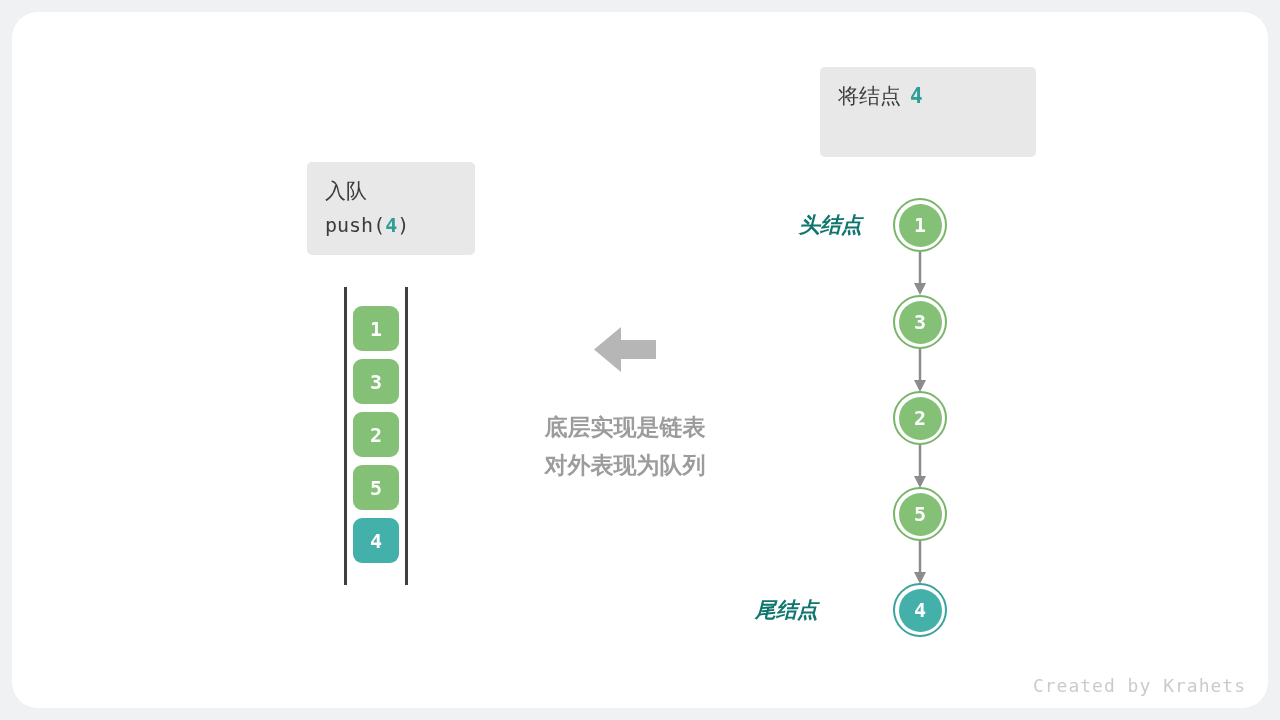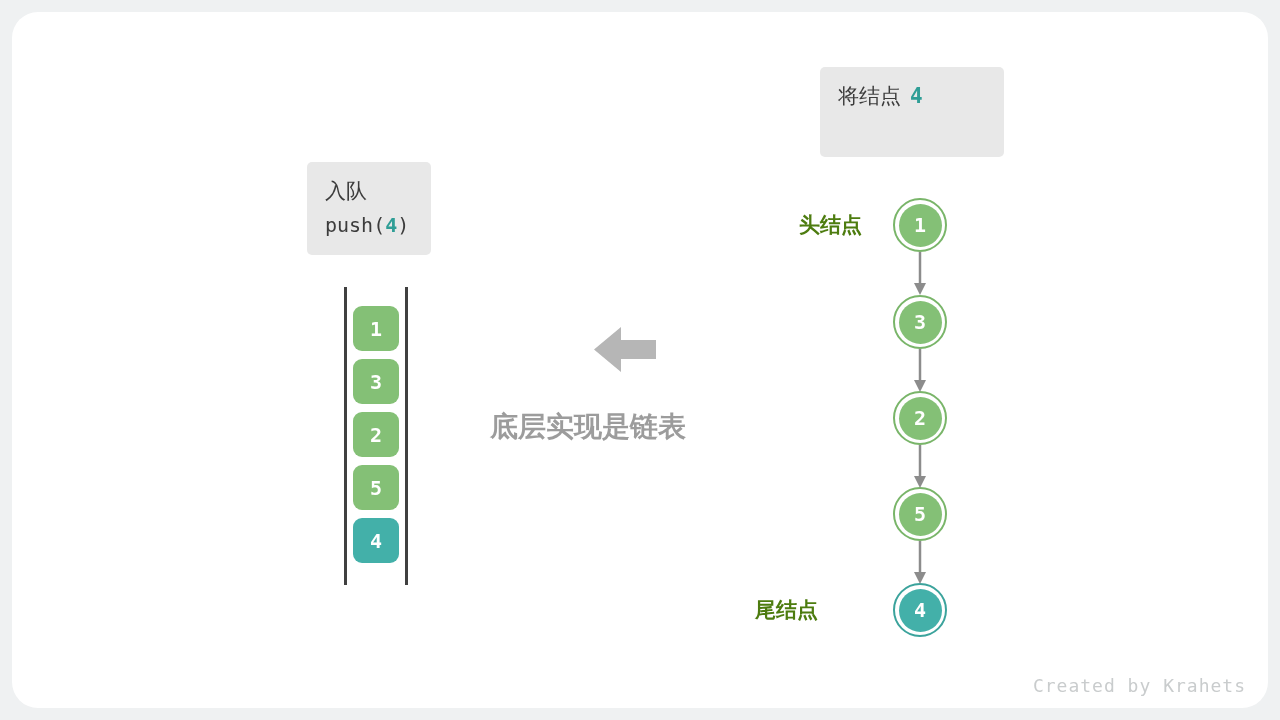--- a/index.html
+++ b/index.html
@@ -13,22 +13,22 @@
     position:absolute;left:12px;top:12px;right:12px;bottom:12px;
     background:var(--card_bg,#fff);border-radius:26px;
   }
 
   
   .gray-box{
     position:absolute;background:var(--box_bg,#e8e8e8);border-radius:5px;
     color:var(--text_dark,#3c3c3c);font-size:21px;line-height:35px;
     padding:11px 18px;box-sizing:border-box;
   }
-  .box-annotation{left:820px;top:67px;width:184px;height:90px;}
-  .box-operation{left:307px;top:162px;width:124px;height:93px;}
+  .box-annotation{left:820px;top:67px;width:216px;height:90px;}
+  .box-operation{left:307px;top:162px;width:168px;height:93px;}
   .code-line{font-family:"DejaVu Sans Mono","Liberation Mono",monospace;font-size:20px;}
   .accent-num{
     color:var(--accent_teal_text,#2f9e96);font-weight:bold;
     font-family:"DejaVu Sans Mono","Liberation Mono",monospace;
   }
   .box-annotation .accent-num{margin-left:9px;}
 
   
   .queue-channel{
     position:absolute;left:344px;top:287px;width:64px;height:298px;
@@ -44,21 +44,21 @@
     color:#fff;font-weight:bold;font-size:20px;
     font-family:"DejaVu Sans Mono","Liberation Mono",monospace;
   }
   .qcell.green{background:var(--green,#84c076);}
   .qcell.teal{background:var(--teal,#43b0a9);}
 
   
   .big-arrow{position:absolute;left:594px;top:327px;width:62px;height:45px;}
   .center-caption{
     position:absolute;left:490px;top:408px;width:270px;
-    font-size:28px;font-weight:bold;
+    text-align:center;font-size:23px;font-weight:bold;
     color:var(--muted_text,#9c9c9c);line-height:38px;
   }
 
   
   .ll-node{
     position:absolute;width:54px;height:54px;border-radius:50%;
     box-sizing:border-box;border:2.5px solid var(--green_ring,#79b569);
     background:#fff;display:flex;align-items:center;justify-content:center;
   }
   .ll-node .fill{
@@ -72,21 +72,21 @@
   .ll-node.teal .fill{background:var(--teal,#43b0a9);}
   .n1{left:893px;top:198px;} .n2{left:893px;top:295px;}
   .n3{left:893px;top:391px;} .n4{left:893px;top:487px;}
   .n5{left:893px;top:583px;}
 
   .connector{position:absolute;left:913px;width:14px;height:43px;}
   .c1{top:252px;} .c2{top:349px;} .c3{top:445px;} .c4{top:541px;}
 
   .node-label{
     position:absolute;width:80px;text-align:right;
-    font-size:21px;font-weight:bold;color:#4d7c0f;
+    font-size:21px;font-weight:bold;color:#0f766e;font-style:italic;
   }
   .head-label{left:782px;top:211px;}
   .tail-label{left:738px;top:596px;}
 
   .credit{
     position:absolute;right:34px;bottom:24px;
     font-family:"DejaVu Sans Mono","Liberation Mono",monospace;
     font-size:18px;letter-spacing:1px;color:var(--credit_gray,#c9cccd);
   }
 </style>
@@ -114,20 +114,21 @@
   </div>
 
   <div class="big-arrow">
     <svg width="62" height="45" viewBox="0 0 62 45">
       <polygon points="0,22.5 27,0 27,13 62,13 62,32 27,32 27,45" fill="var(--arrow_gray,#b6b6b6)"></polygon>
     </svg>
   </div>
 
   <div class="center-caption">
     <div>底层实现是链表</div>
+    <div>对外表现为队列</div>
   </div>
 
   <div class="node-label head-label">头结点</div>
   <div class="node-label tail-label">尾结点</div>
 
   <div class="ll-node n1 green">
       <div class="fill">1</div>
     </div>
   <div class="ll-node n2 green">
       <div class="fill">3</div>

